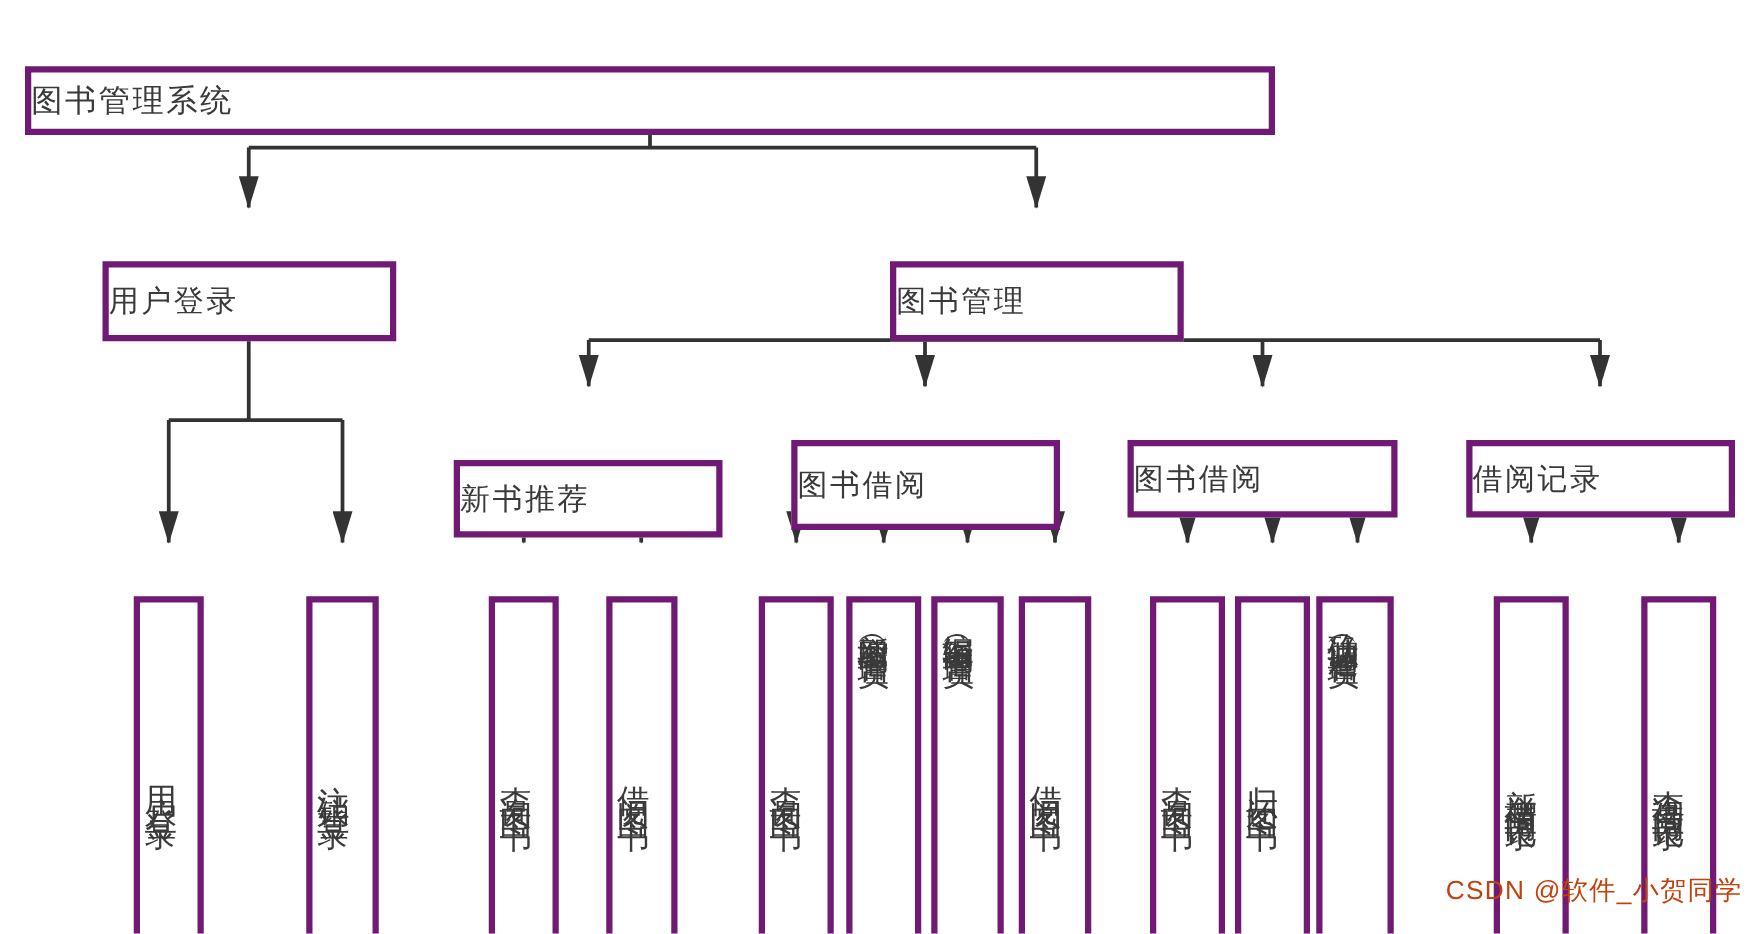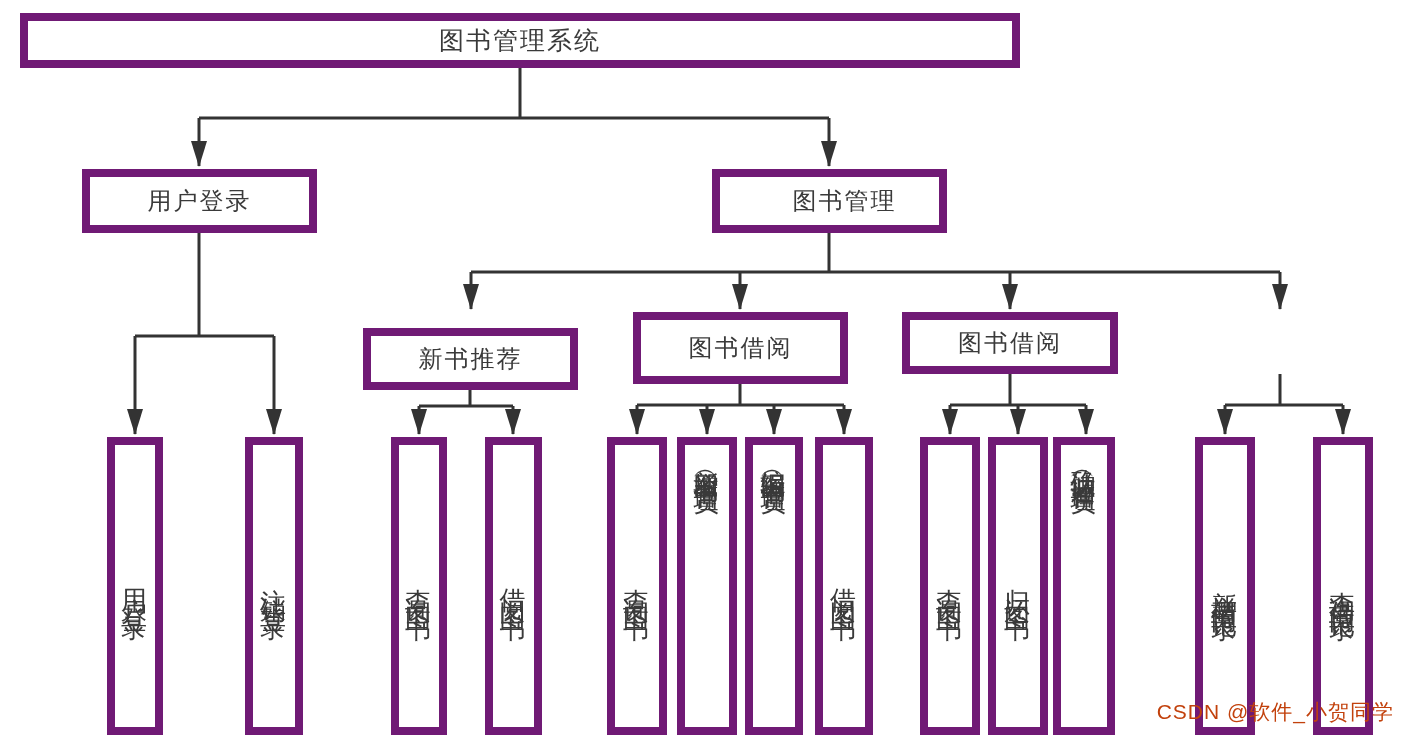--- a/index.html
+++ b/index.html
@@ -8,26 +8,27 @@
     width: 1405px;
     height: 747px;
     background: #ffffff;
     font-family: "Liberation Sans", "DejaVu Sans", sans-serif;
     overflow: hidden;
   }
   #connectors { position: absolute; left: 0; top: 0; width: 1405px; height: 747px; }
   .node {
     position: absolute;
     box-sizing: border-box;
-    border: 8px solid #701a75;
+    border: 5px solid #701a75;
     background: #ffffff;
     display: flex;
     align-items: center;
-    justify-content: center;
+    justify-content: flex-start;
     color: #3a3a3a;
+    margin-top: 40px;
   }
   .h-node span {
     font-size: 24px;
     letter-spacing: 2px;
     white-space: nowrap;
     color: #3a3a3a;
   }
   .root-node span { font-size: 25px; }
   .v-node span {
     writing-mode: vertical-rl;
@@ -98,32 +99,35 @@
     </g>
   </svg>
 
   <div class="node h-node root-node" style="left:20px; top:13px; width:1000px; height:55px;">
     <span>图书管理系统</span>
   </div>
 
   <div class="node h-node" style="left:82px; top:169px; width:235px; height:64px;">
     <span>用户登录</span>
   </div>
-  <div class="node h-node" style="left:712px; top:169px; width:235px; height:64px;padding-left:30px;">
+  <div class="node h-node" style="left:712px; top:169px; width:235px; height:64px;">
     <span>图书管理</span>
   </div>
 
   <div class="node h-node" style="left:363px; top:328px; width:215px; height:62px;">
     <span>新书推荐</span>
   </div>
   <div class="node h-node" style="left:633px; top:312px; width:215px; height:72px;">
     <span>图书借阅</span>
   </div>
   <div class="node h-node" style="left:902px; top:312px; width:216px; height:62px;">
     <span>图书借阅</span>
+  </div>
+  <div class="node h-node" style="left:1173px; top:312px; width:215px; height:62px;">
+    <span>借阅记录</span>
   </div>
 
   <div class="node v-node" style="left:107px; top:437px; width:56px; height:298px;">
     <span>用户登录</span>
   </div>
   <div class="node v-node" style="left:245px; top:437px; width:58px; height:298px;">
     <span>注销登录</span>
   </div>
 
   <div class="node v-node" style="left:391px; top:437px; width:56px; height:298px;">

